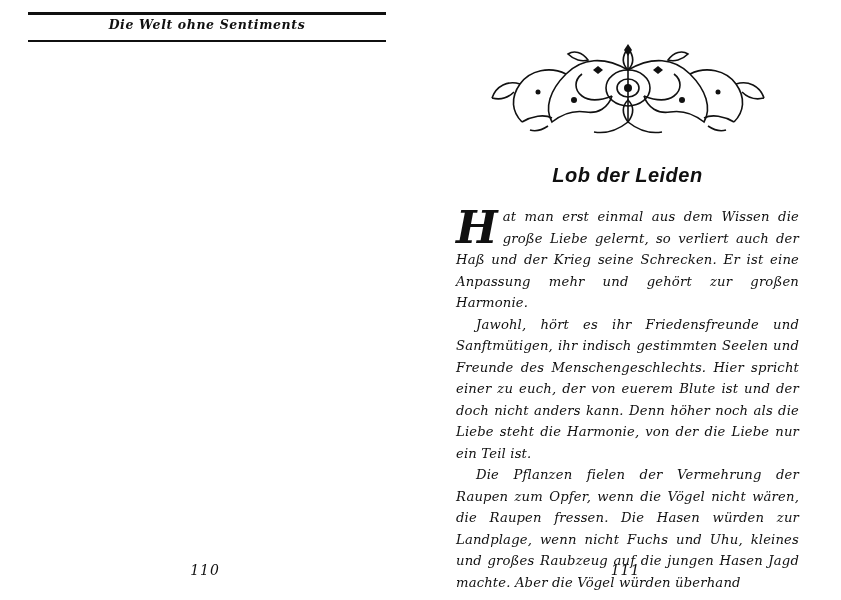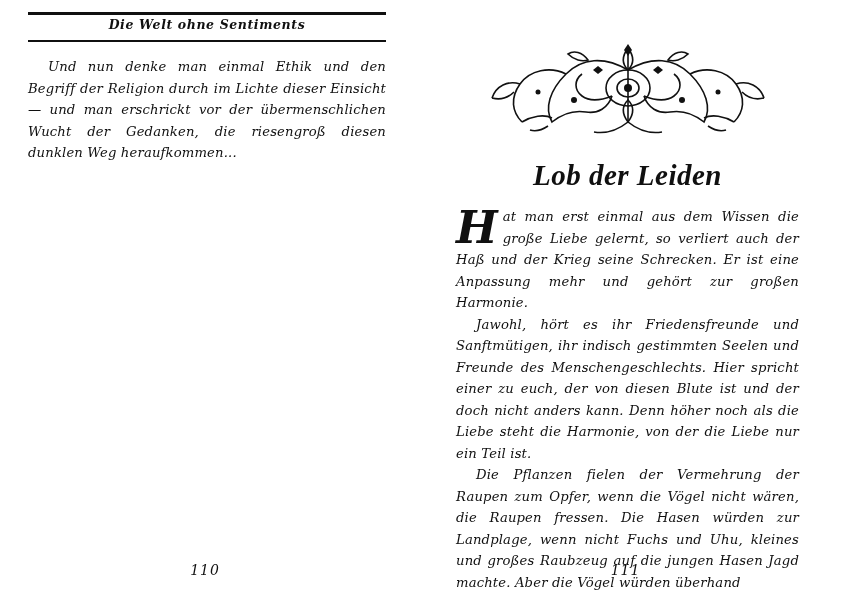--- a/index.html
+++ b/index.html
@@ -95,24 +95,24 @@
   }
   .ornament svg {
     display: block;
     width: 100%;
     height: 100%;
   }
 
   
   .chapter-title {
     text-align: center;
-    font-size: 29px;
+    font-size: 20px;
     line-height: 34px;
     margin: 16px 0 14px 0;
-    font-family: Liberation Serif, serif;
+    font-family: Liberation Sans, sans-serif;
     font-style: italic;
     font-weight: bold;
     letter-spacing: 0.5px;
   }
 
   
   .dropcap-para {
     position: relative;
   }
   .dropcap {
@@ -154,21 +154,20 @@
 
   <div class="page page-left">
 
     <div class="running-head">
       <div class="rule-top"></div>
       <div class="rh-text">Die Welt ohne Sentiments</div>
       <div class="rule-bottom"></div>
     </div>
 
     <div class="body-text">
-      <p>Und nun denke man einmal Ethik und den Begriff der Religion durch im Lichte dieser Einsicht — und man erschrickt vor der übermenschlichen Wucht der Gedanken, die riesengroß diesen dunklen Weg heraufkommen...</p>
     </div>
 
     <div class="folio">110</div>
   </div>
 
   <div class="gutter-shadow"></div>
 
   <div class="page page-right">
 
     <div class="ornament">
@@ -216,20 +215,20 @@
         </g>
       </svg>
     </div>
 
     <div class="chapter-title">Lob der Leiden</div>
 
     <div class="body-text">
       <p class="noindent dropcap-para">
         <span class="dropcap">H</span><span>at man erst einmal aus dem Wissen die große Liebe gelernt, so verliert auch der Haß und der Krieg seine Schrecken. Er ist eine Anpassung mehr und gehört zur großen Harmonie.</span>
       </p>
-      <p>Jawohl, hört es ihr Friedensfreunde und Sanftmütigen, ihr indisch gestimmten Seelen und Freunde des Menschengeschlechts. Hier spricht einer zu euch, der von diesen Blute ist und der doch nicht anders kann. Denn höher noch als die Liebe steht die Harmonie, von der die Liebe nur ein Teil ist.</p>
+      <p>Jawohl, hört es ihr Friedensfreunde und Sanftmütigen, ihr indisch gestimmten Seelen und Freunde des Menschengeschlechts. Hier spricht einer zu euch, der von euerem Blute ist und der doch nicht anders kann. Denn höher noch als die Liebe steht die Harmonie, von der die Liebe nur ein Teil ist.</p>
       <p>Die Pflanzen fielen der Vermehrung der Raupen zum Opfer, wenn die Vögel nicht wären, die Raupen fressen. Die Hasen würden zur Landplage, wenn nicht Fuchs und Uhu, kleines und großes Raubzeug auf die jungen Hasen Jagd machte. Aber die Vögel würden überhand</p>
     </div>
 
     <div class="folio">111</div>
   </div>
 
 </div>
 
 </body></html>

